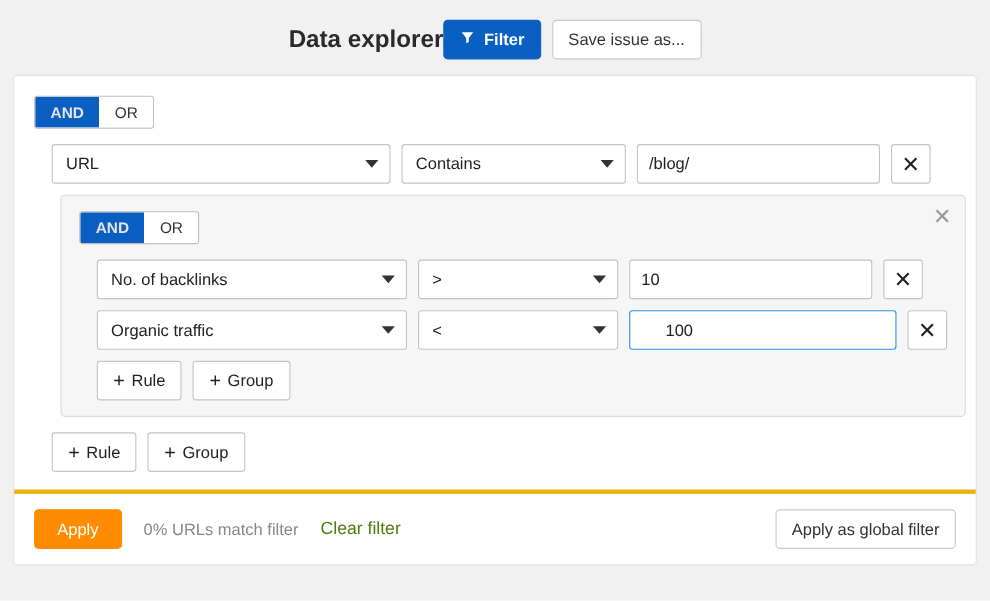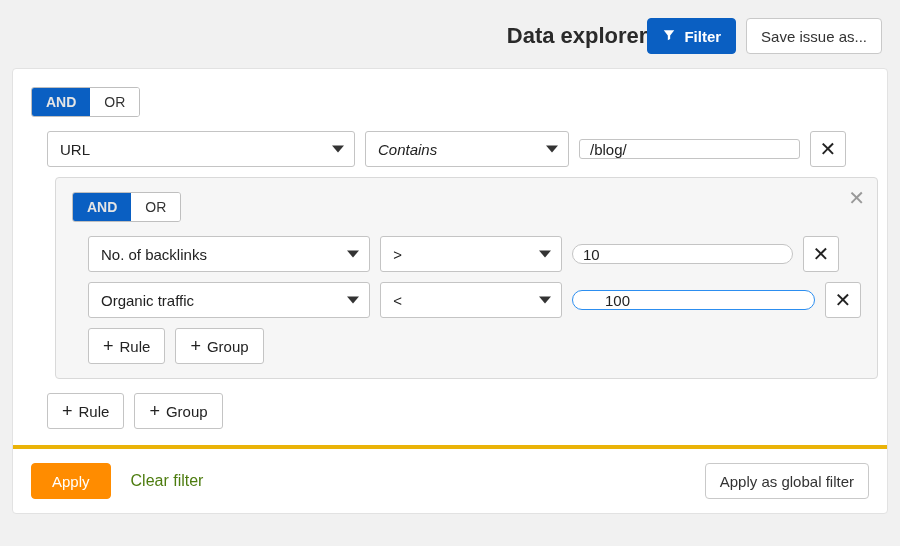--- a/index.html
+++ b/index.html
@@ -6,21 +6,21 @@
 body {
   font-family: -apple-system, BlinkMacSystemFont, "Segoe UI", Helvetica, Arial, sans-serif;
   background: #f1f1f1;
   width: 900px;
   height: 546px;
   overflow: hidden;
 }
 .header {
   display: flex;
   align-items: center;
-  justify-content: flex-end;
+  justify-content: center;
   padding: 18px 18px 14px 18px;
 }
 .header h1 {
   font-size: 22px;
   font-weight: 700;
   color: #2a2a2a;
 }
 .header-buttons {
   display: flex;
   gap: 10px;
@@ -93,24 +93,24 @@
   border-radius: 3px;
   background: #fff;
   display: flex;
   align-items: center;
   padding: 0 34px 0 12px;
   font-size: 15px;
   color: #222;
   cursor: pointer;
 }
 .dropdown.field { flex: 0 0 308px; }
-.dropdown.op    { flex: 0 0 204px; font-style: italic; }
+.dropdown.op    { flex: 0 0 204px; }
 .input-box {
   flex: 0 0 192px;
-  height: 20px;
+  height: 36px;
   border: 1px solid #c4c4c4;
   border-radius: 3px;
   background: #fff;
   padding: 0 10px;
   font-size: 15px;
   color: #222;
 }
 .input-box.focused { border-color: #2c8ef0; padding-left: 32px; }
 .caret {
   position: absolute;
@@ -150,21 +150,21 @@
   right: 12px;
   color: #999;
   font-size: 20px;
   cursor: pointer;
   background: none;
   border: none;
   line-height: 1;
 }
 .nested-group .dropdown.field { flex: 0 0 282px; }
 .nested-group .dropdown.op    { flex: 0 0 182px; }
-.nested-group .input-box      { flex: 0 0 176px; border-radius: 13px; }
+.nested-group .input-box      { flex: 0 0 176px; }
 .add-row {
   display: flex;
   gap: 10px;
 }
 .add-btn {
   display: inline-flex;
   align-items: center;
   gap: 6px;
   height: 36px;
   padding: 0 14px;
@@ -322,20 +322,21 @@
         </button>
       </div>
 
     </div>
   </div>
 
   <div class="footer">
     <button class="btn btn-apply">
       <span>Apply</span>
     </button>
+    <span class="footer-match">0% URLs match filter</span>
     <span class="footer-clear">Clear filter</span>
     <span class="footer-spacer"></span>
     <button class="btn">
       <span>Apply as global filter</span>
     </button>
   </div>
 
 </div>
 
 </body></html>

